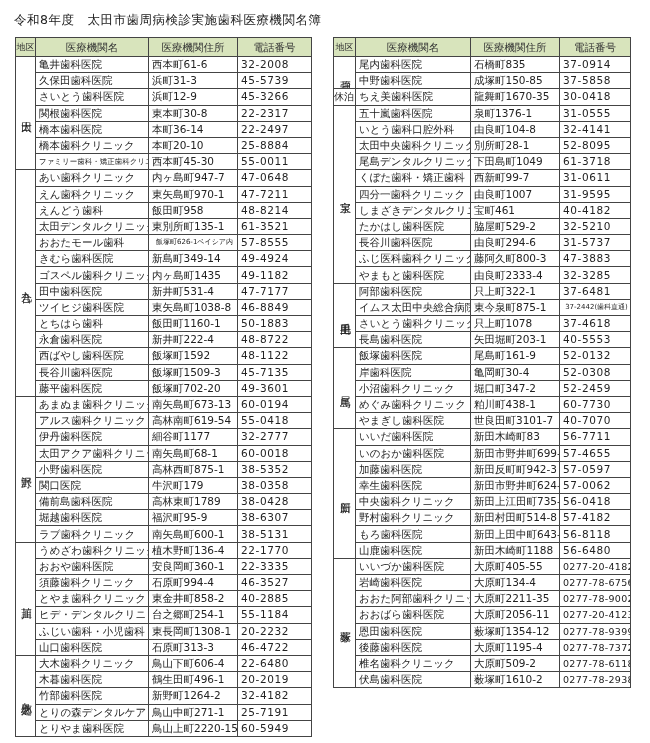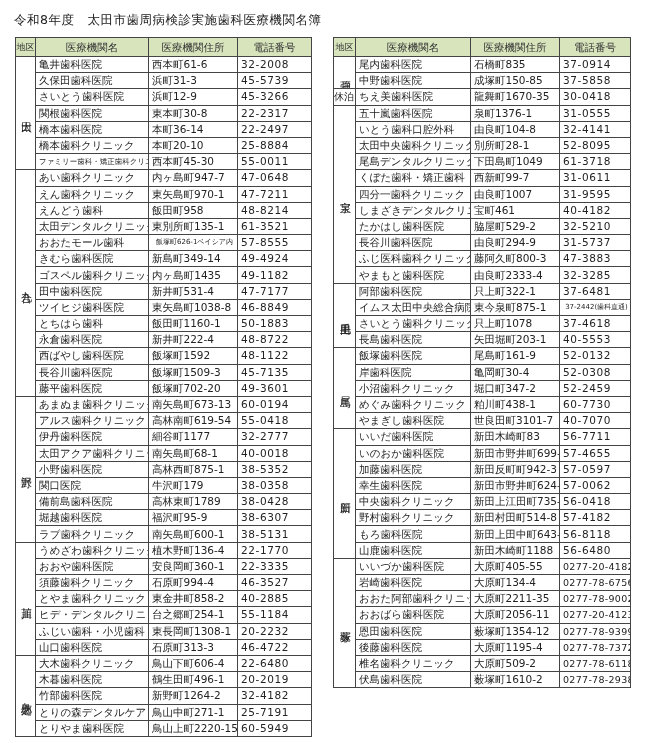--- a/index.html
+++ b/index.html
@@ -178,21 +178,21 @@
         <td class="phone">55-0418</td>
       </tr>
       <tr>
         <td>伊丹歯科医院</td>
         <td>細谷町1177</td>
         <td class="phone">32-2777</td>
       </tr>
       <tr>
         <td>太田アクア歯科クリニック</td>
         <td>南矢島町68-1</td>
-        <td class="phone">40-0018</td>
+        <td class="phone">60-0018</td>
       </tr>
       <tr>
         <td>小野歯科医院</td>
         <td>高林西町875-1</td>
         <td class="phone">38-5352</td>
       </tr>
       <tr>
         <td>関口医院</td>
         <td>牛沢町179</td>
         <td class="phone">38-0358</td>
@@ -346,21 +346,21 @@
         <td>宝町461</td>
         <td class="phone">40-4182</td>
       </tr>
       <tr>
         <td>たかはし歯科医院</td>
         <td>脇屋町529-2</td>
         <td class="phone">32-5210</td>
       </tr>
       <tr>
         <td>長谷川歯科医院</td>
-        <td>由良町294-9</td>
+        <td>由良町294-6</td>
         <td class="phone">31-5737</td>
       </tr>
       <tr>
         <td>ふじ医科歯科クリニック</td>
         <td>藤阿久町800-3</td>
         <td class="phone">47-3883</td>
       </tr>
       <tr>
         <td>やまもと歯科医院</td>
         <td>由良町2333-4</td>

